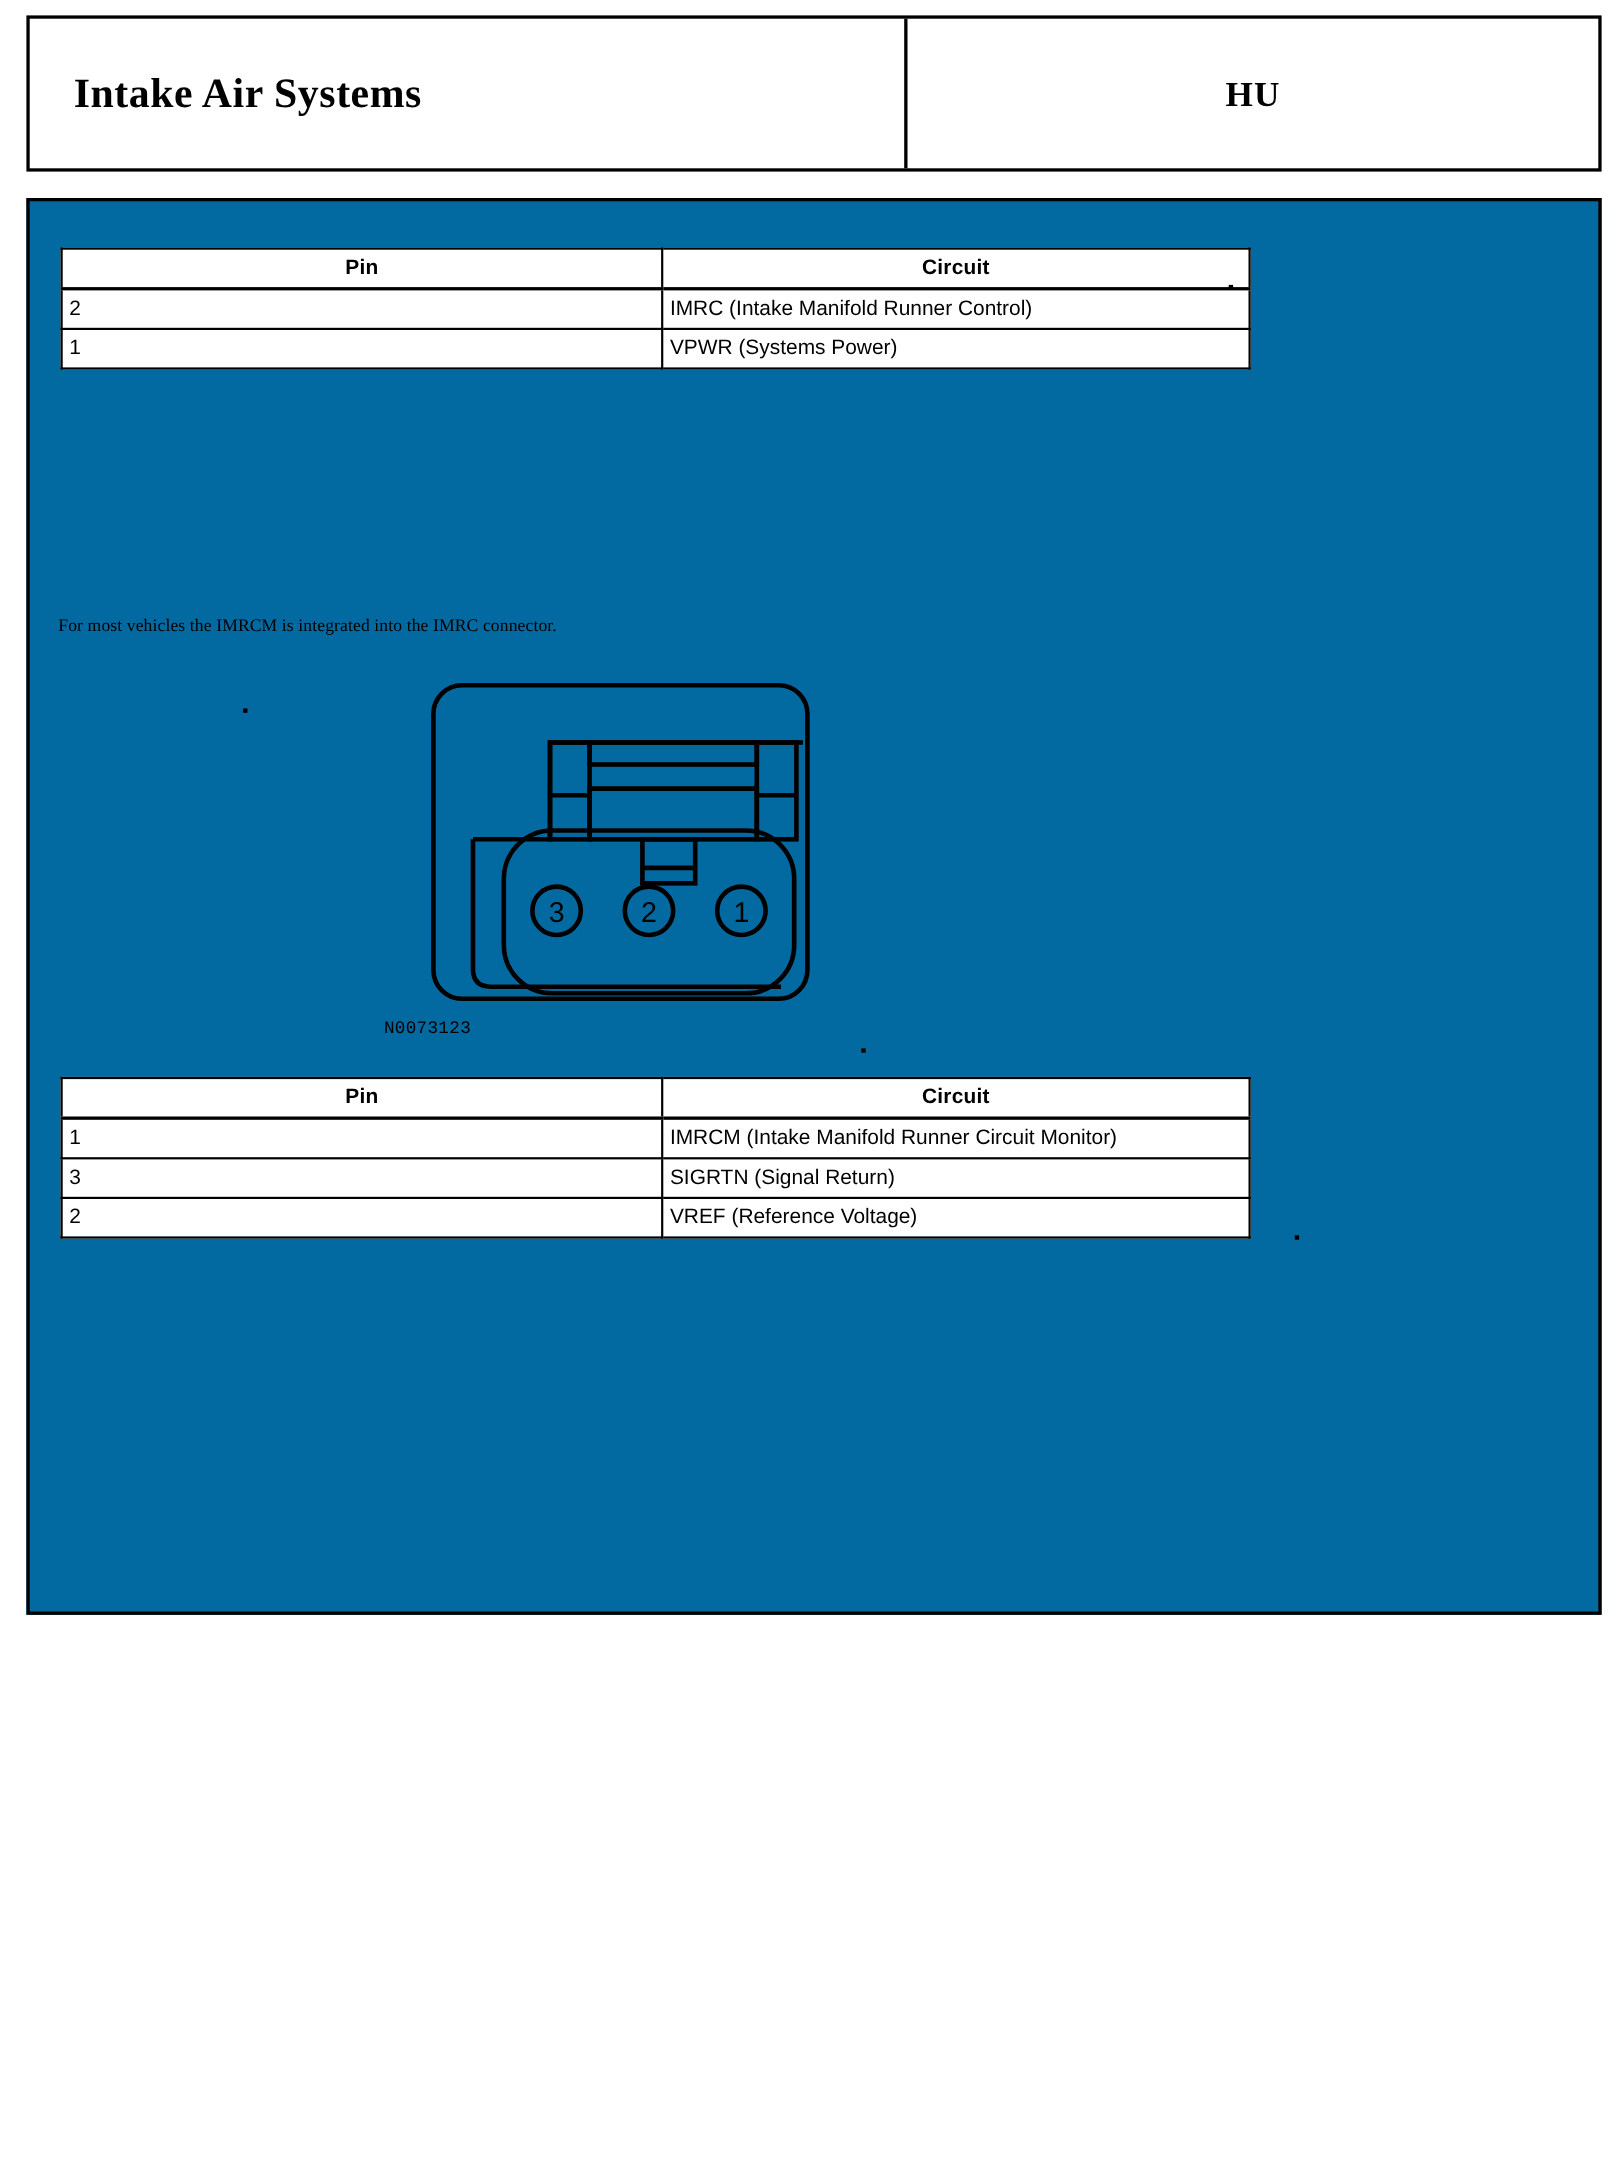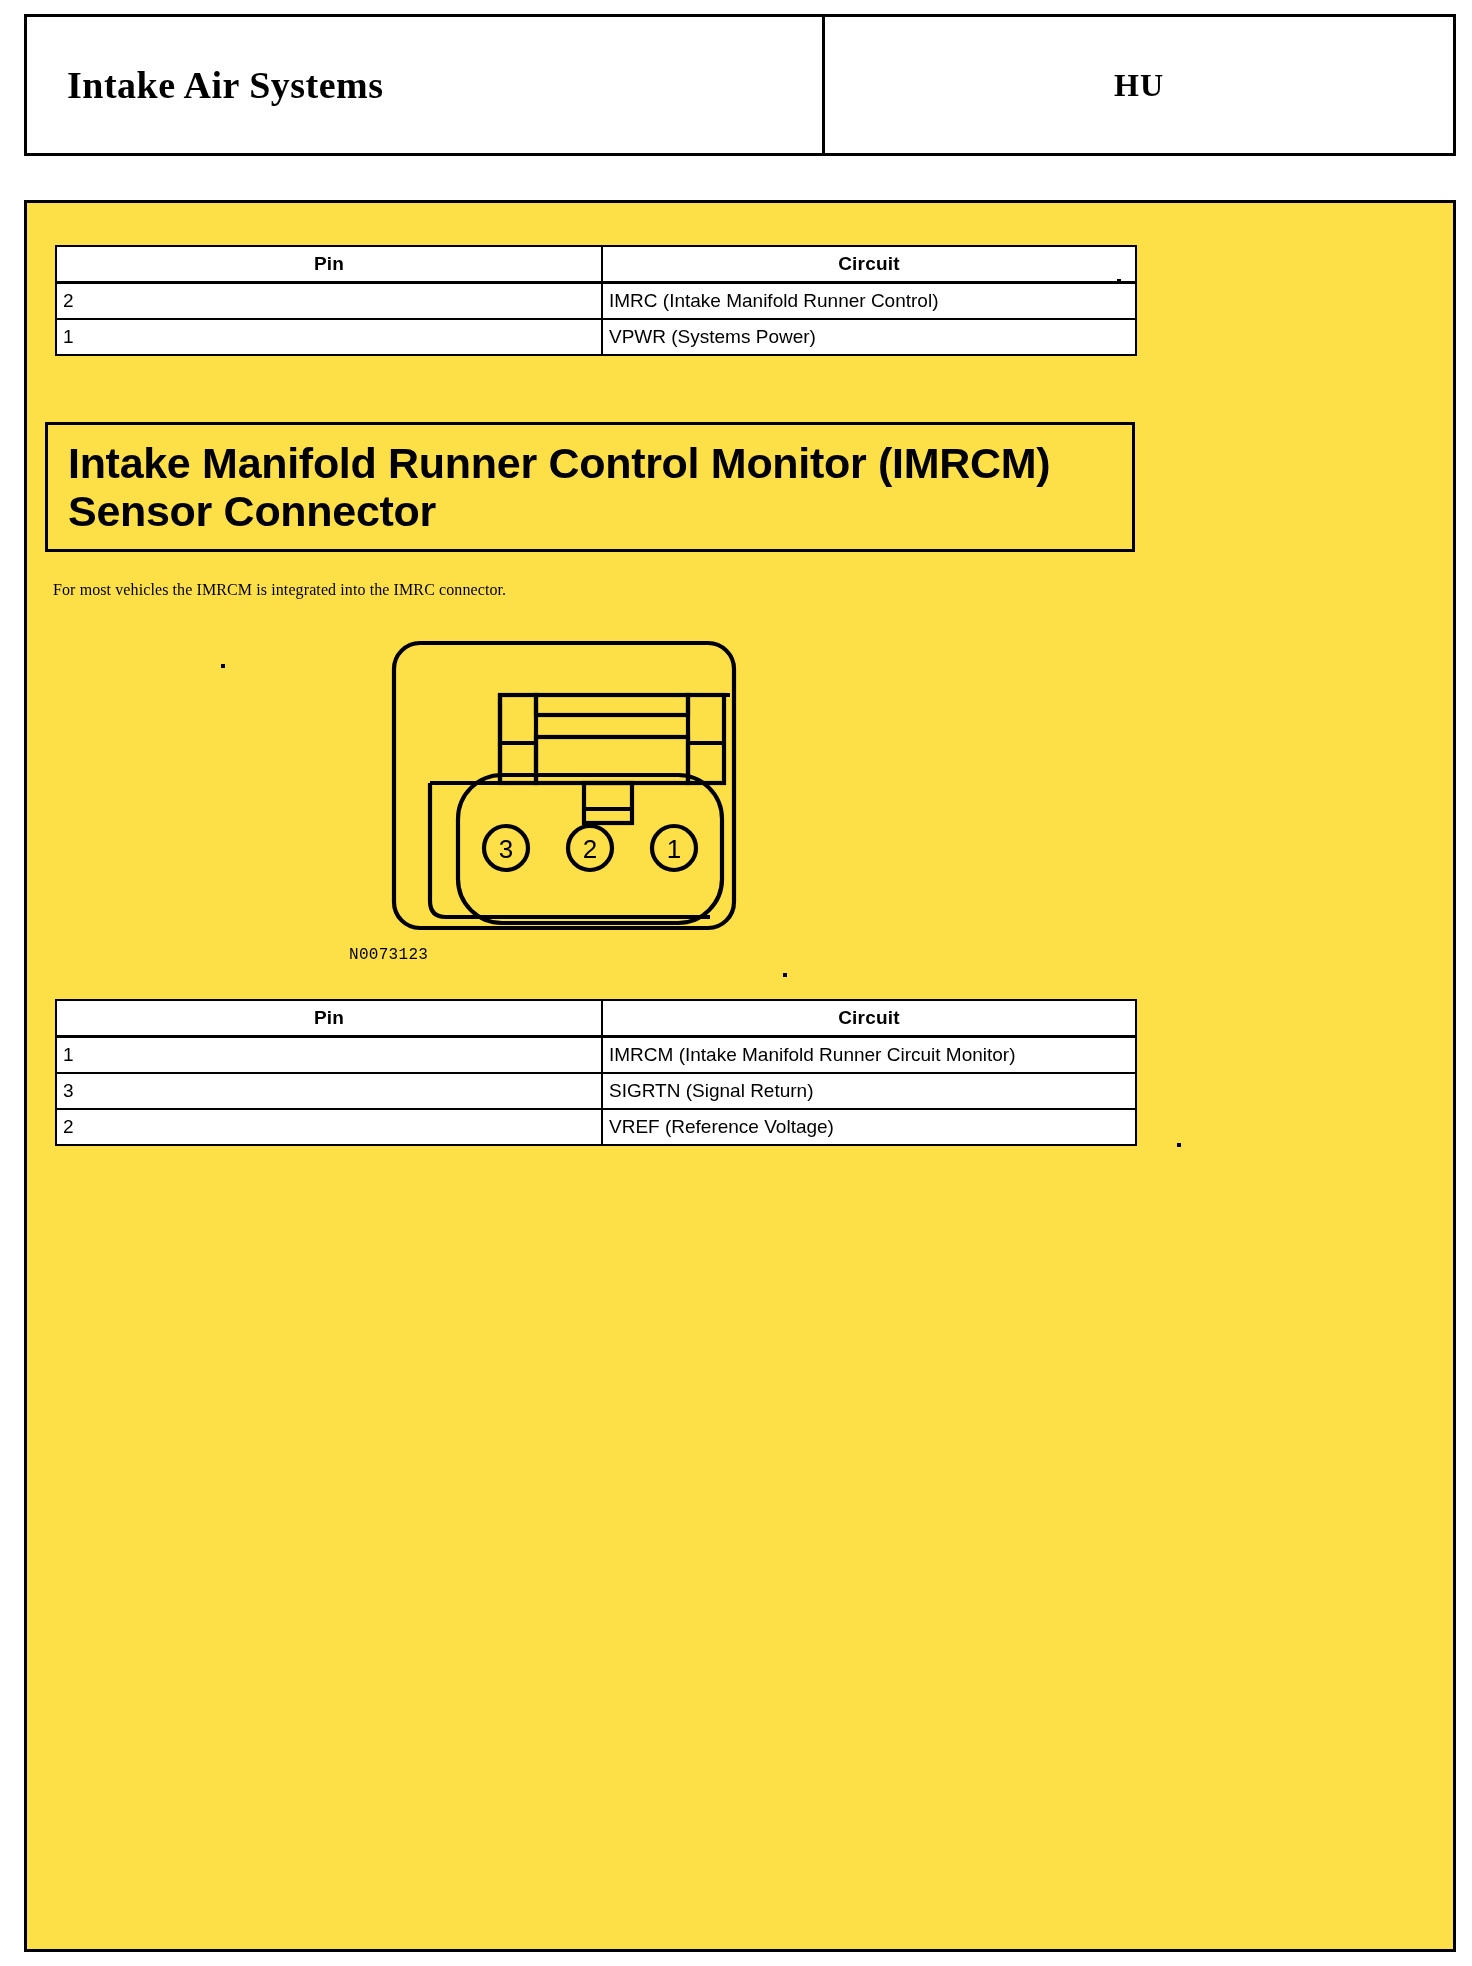--- a/index.html
+++ b/index.html
@@ -53,26 +53,26 @@
     font-family: "Liberation Serif", "DejaVu Serif", serif;
     font-weight: bold;
     font-size: 32px;
     letter-spacing: 1px;
   }
 
   
   .page-frame {
     position: absolute;
     left: 24px;
-    top: 200px;
+    top: 180px;
     width: 1432px;
-    height: 1752px;
+    height: 1288px;
     box-sizing: border-box;
     border: 3px solid #000;
-    background: #fde047;
+    background: #0369a1;
   }
 
   
   .pin-table {
     position: absolute;
     border-collapse: collapse;
     width: 1080px;
     table-layout: fixed;
     background: #fff;
   }
@@ -189,24 +189,20 @@
         <td>2</td>
         <td>IMRC (Intake Manifold Runner Control)</td>
       </tr>
       <tr>
         <td>1</td>
         <td>VPWR (Systems Power)</td>
       </tr>
     </tbody>
   </table>
 
-  <div class="section-heading-box">
-    <div class="section-heading-text">Intake Manifold Runner Control Monitor (IMRCM)</div>
-    <div class="section-heading-text">Sensor Connector</div>
-  </div>
 
   <div class="body-paragraph">For most vehicles the IMRCM is integrated into the IMRC connector.</div>
 
   <div class="figure-wrap">
     <svg width="420" height="310" viewBox="0 0 420 310">
       <g fill="none" stroke="#000" stroke-width="4.2" stroke-linejoin="miter">
 
         <rect x="12" y="10" width="340" height="285" rx="26" ry="26"></rect>
 
         <path d="M 48 150 L 48 268 Q 48 284 64 284 L 328 284"></path>

